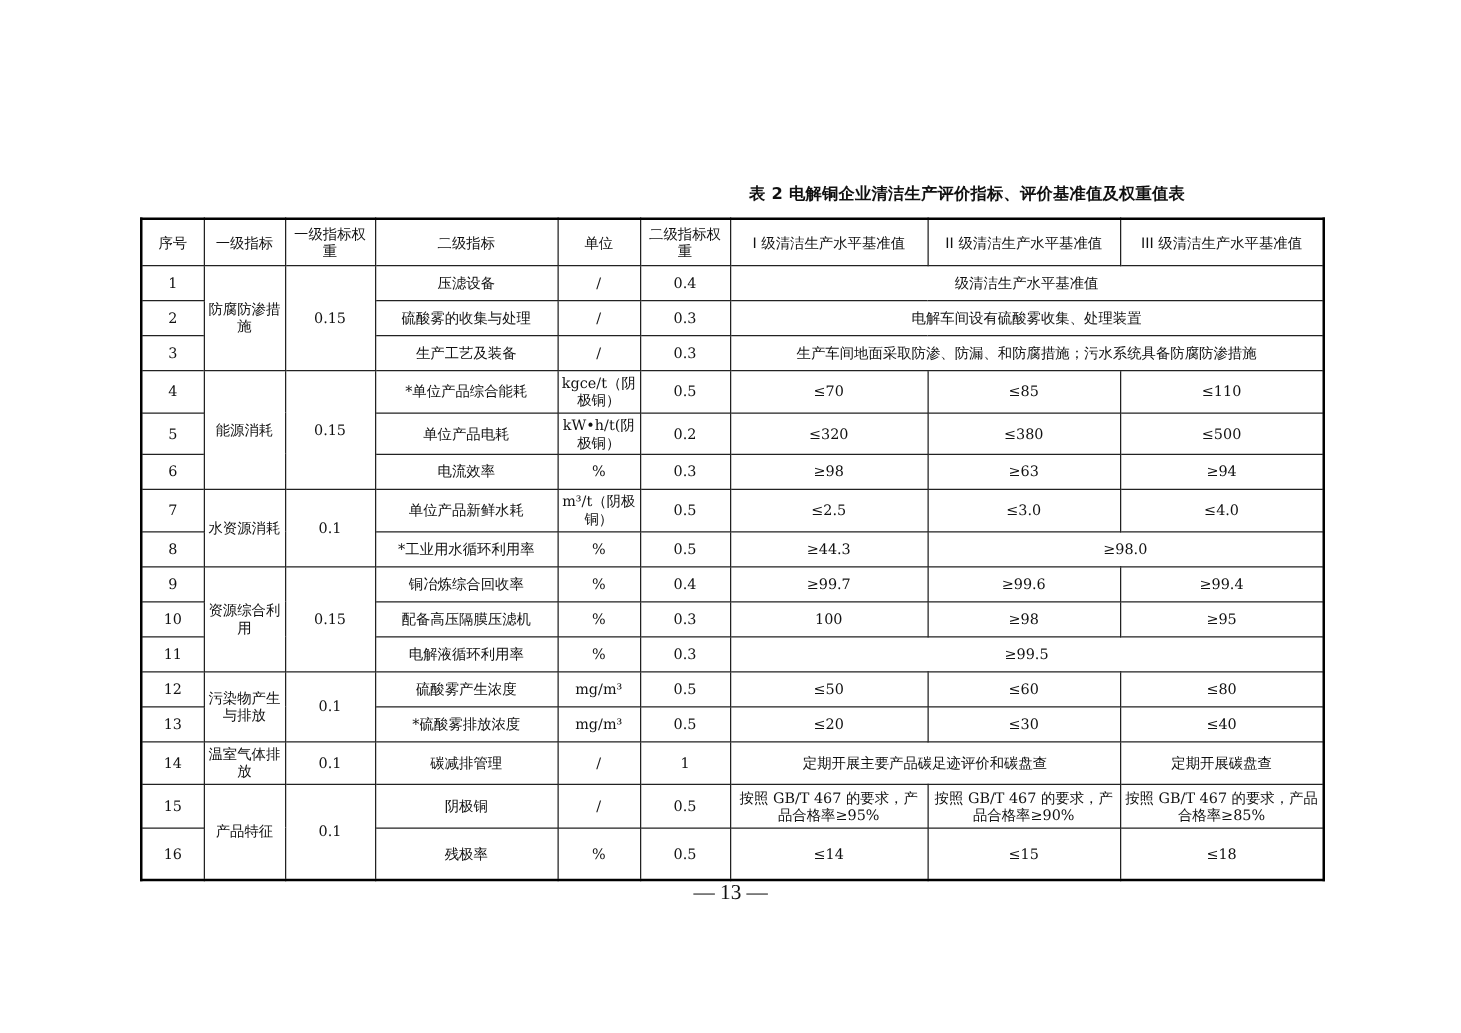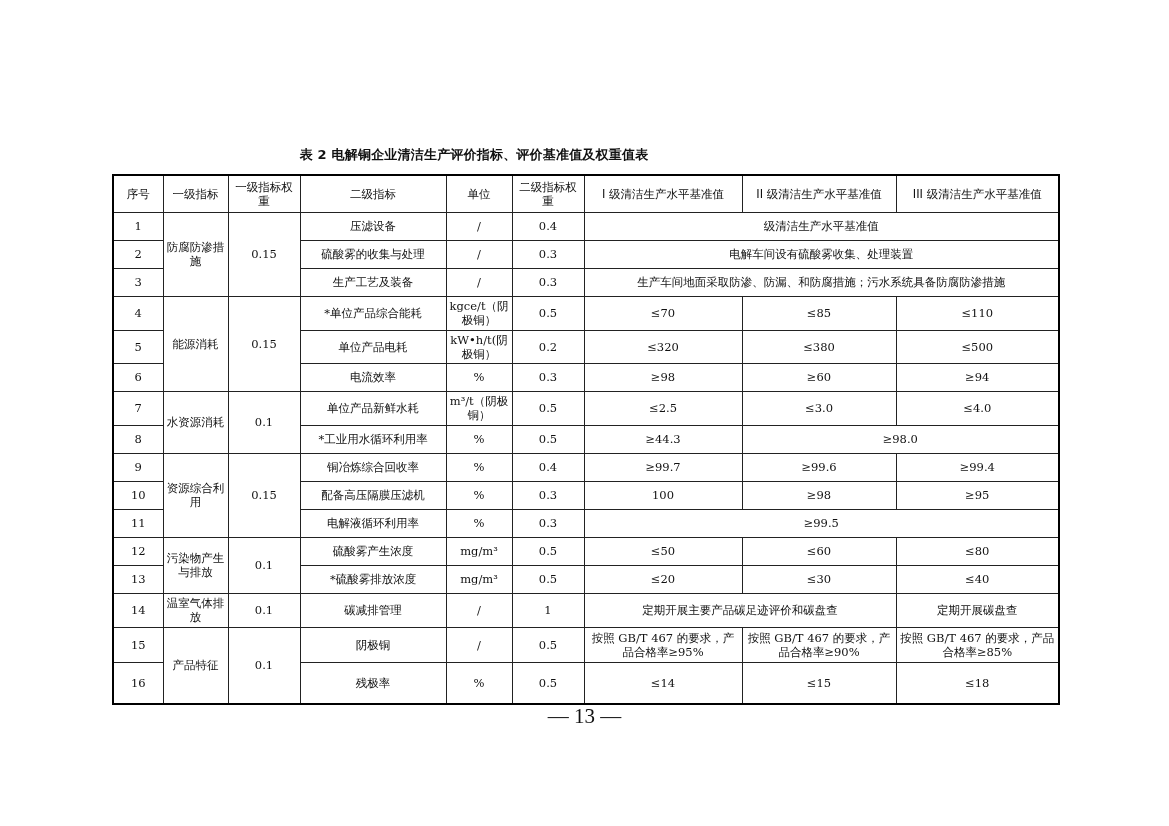--- a/index.html
+++ b/index.html
@@ -1,27 +1,27 @@
 <!DOCTYPE html>
 <html><head>
 <meta charset="utf-8">
 <style>
   html, body { margin: 0; padding: 0; background: #ffffff; }
   body { width: 1169px; height: 826px; position: relative; overflow: hidden;
          font-family: "DejaVu Serif", "Liberation Serif", serif; color: #111; }
-  .caption { position: absolute; left: 0; width: 948px; top: 146px; text-align: center;
+  .caption { position: absolute; left: 0; width: 948px; top: 146px; text-align: right;
              font-family: "DejaVu Sans", "Liberation Sans", sans-serif; font-size: 13px; font-weight: bold; letter-spacing: 0.2px; }
   table.main { position: absolute; left: 112px; top: 174px; border-collapse: collapse;
                border: 2px solid #000; table-layout: fixed; }
   table.main td, table.main th { border: 1px solid #222; text-align: center; vertical-align: middle;
                padding: 0 2px; font-size: 11.5px; line-height: 14px; font-weight: normal; }
   table.main th { font-family: "DejaVu Sans", "Liberation Sans", sans-serif; font-size: 11.5px; margin-left: 16px; }
   .small { font-size: 11px; line-height: 13px; }
   .pagenum { position: absolute; left: 0; width: 1169px; top: 704px; text-align: center;
-             font-size: 21px; font-family: "Liberation Serif", "DejaVu Serif", serif; }
+             font-size: 17px; font-family: "Liberation Serif", "DejaVu Serif", serif; }
 </style>
 </head>
 <body>
 
 <div class="caption">表 2  电解铜企业清洁生产评价指标、评价基准值及权重值表</div>
 
 <table class="main">
   <colgroup>
     <col style="width:50px">
       <col style="width:65px">
@@ -93,21 +93,21 @@
     <td>≤380</td>
     <td>≤500</td>
   </tr>
 
   <tr style="height:28px">
     <td>6</td>
     <td>电流效率</td>
     <td>%</td>
     <td>0.3</td>
     <td>≥98</td>
-    <td>≥60</td>
+    <td>≥63</td>
     <td>≥94</td>
   </tr>
 
   <tr style="height:34px">
     <td>7</td>
     <td rowspan="2">水资源消耗</td>
     <td rowspan="2">0.1</td>
     <td>单位产品新鲜水耗</td>
     <td class="small">m³/t（阴极铜）</td>
     <td>0.5</td>

